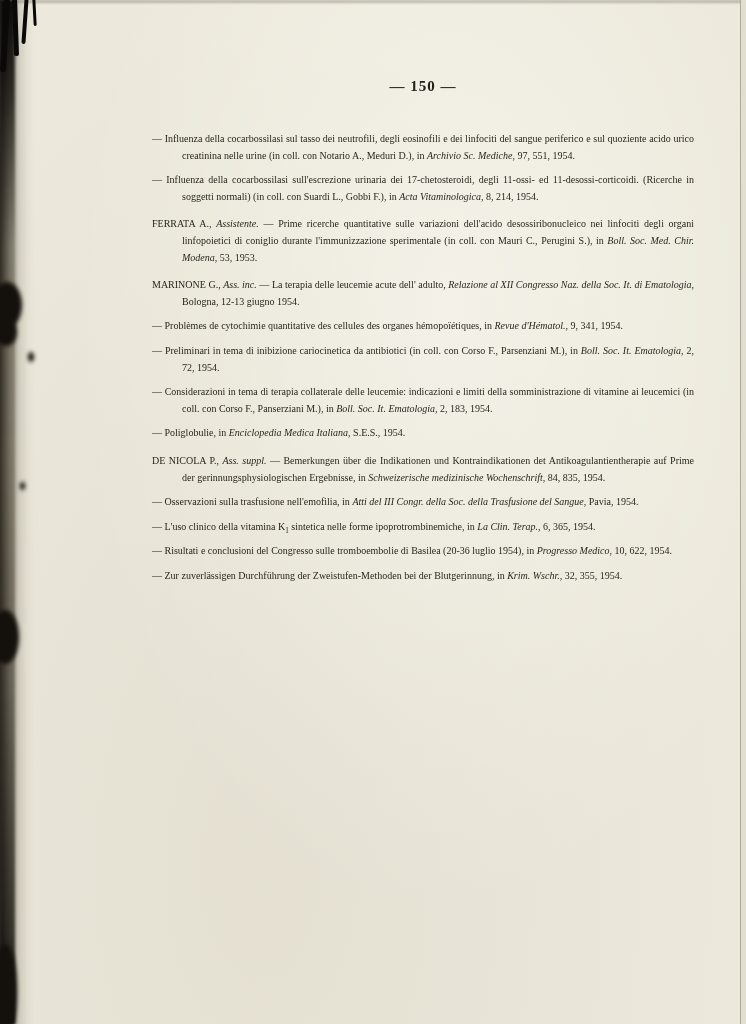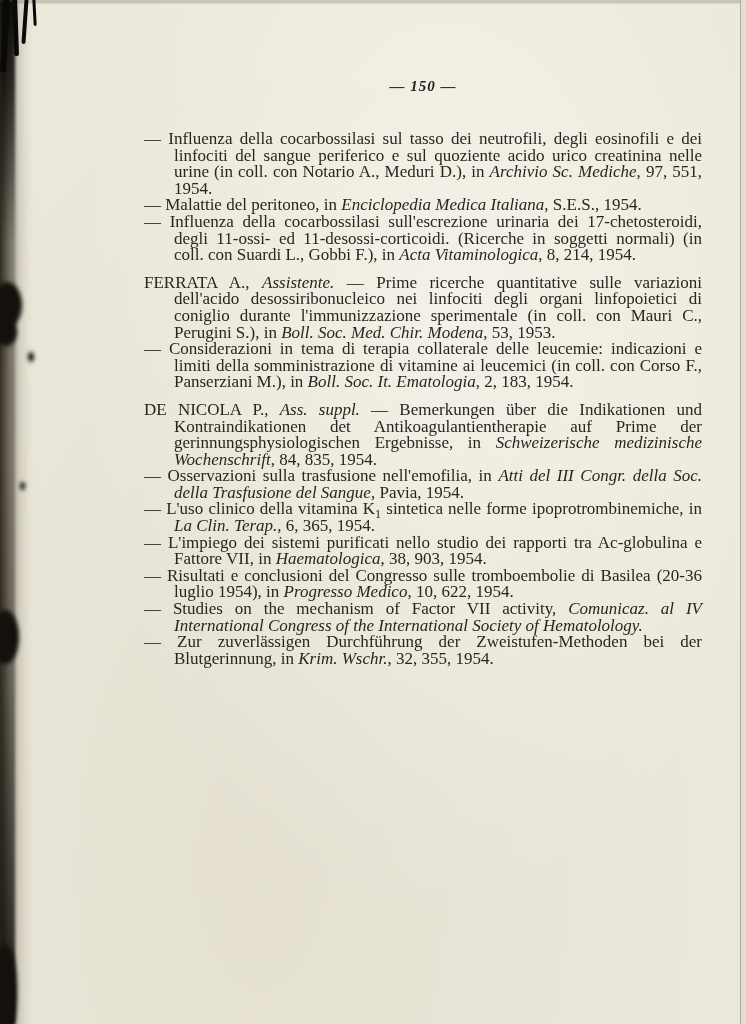--- a/index.html
+++ b/index.html
@@ -64,25 +64,24 @@
     left: 144px; top: 78px;
     width: 558px;
   }
   .page-number {
     margin: 0 0 36px 0;
     text-align: center;
     font-weight: bold;
     font-size: 15px;
     letter-spacing: 1px;
     color: #24211b;
-    font-style: italic;
   }
   .entry {
-    margin: 0;
-    font-size: 17px;
+    margin: 8px;
+    font-size: 10px;
     line-height: 16.6px;
     text-align: justify;
     padding-left: 30px;
     text-indent: -30px;
     hyphens: none;
   }
   .entry.spaced { margin-top: 11px; }
   .it { font-style: italic; }
   .rm { font-style: normal; }
   .sub { vertical-align: sub; font-size: 0.72em; line-height: 0; }
@@ -105,27 +104,28 @@
   <div class="ink-blot b2"></div>
   <div class="ink-blot b3"></div>
   <div class="ink-blot b4"></div>
   <div class="ink-blot b5"></div>
   <div class="ink-blot b6"></div>
 
   <div class="content">
     <p class="page-number">— 150 —</p>
     <div class="bibliography">
         <p class="entry"><span class="rm">— Influenza della cocarbossilasi sul tasso dei neutrofili, degli eosinofili e dei linfociti del sangue periferico e sul quoziente acido urico creatinina nelle urine (in coll. con Notario A., Meduri D.), in </span><span class="it">Archivio Sc. Mediche</span><span class="rm">, 97, 551, 1954.</span></p>
-        <p class="entry"><span class="rm">— Malattie del peritoneo, in </span><span class="it">Enciclopedia Medica Italiana</span><span class="rm">, S.E.S., 1954.</span></p>
         <p class="entry"><span class="rm">— Influenza della cocarbossilasi sull'escrezione urinaria dei 17-chetosteroidi, degli 11-ossi- ed 11-desossi-corticoidi. (Ricerche in soggetti normali) (in coll. con Suardi L., Gobbi F.), in </span><span class="it">Acta Vitaminologica</span><span class="rm">, 8, 214, 1954.</span></p>
         <p class="entry spaced"><span class="rm">FERRATA A., </span><span class="it">Assistente.</span><span class="rm"> — Prime ricerche quantitative sulle variazioni dell'acido desossiribonucleico nei linfociti degli organi linfopoietici di coniglio durante l'immunizzazione sperimentale (in coll. con Mauri C., Perugini S.), in </span><span class="it">Boll. Soc. Med. Chir. Modena</span><span class="rm">, 53, 1953.</span></p>
+        <p class="entry spaced"><span class="rm">MARINONE G., </span><span class="it">Ass. inc.</span><span class="rm"> — La terapia delle leucemie acute dell' adulto, </span><span class="it">Relazione al XII Congresso Naz. della Soc. It. di Ematologia</span><span class="rm">, Bologna, 12-13 giugno 1954.</span></p>
+        <p class="entry"><span class="rm">— Problèmes de cytochimie quantitative des cellules des organes hémopoïétiques, in </span><span class="it">Revue d'Hématol.</span><span class="rm">, 9, 341, 1954.</span></p>
+        <p class="entry"><span class="rm">— Preliminari in tema di inibizione cariocinetica da antibiotici (in coll. con Corso F., Parsenziani M.), in </span><span class="it">Boll. Soc. It. Ematologia</span><span class="rm">, 2, 72, 1954.</span></p>
         <p class="entry"><span class="rm">— Considerazioni in tema di terapia collaterale delle leucemie: indicazioni e limiti della somministrazione di vitamine ai leucemici (in coll. con Corso F., Panserziani M.), in </span><span class="it">Boll. Soc. It. Ematologia</span><span class="rm">, 2, 183, 1954.</span></p>
+        <p class="entry"><span class="rm">— Poliglobulie, in </span><span class="it">Enciclopedia Medica Italiana</span><span class="rm">, S.E.S., 1954.</span></p>
         <p class="entry spaced"><span class="rm">DE NICOLA P., </span><span class="it">Ass. suppl.</span><span class="rm"> — Bemerkungen über die Indikationen und Kontraindikationen det Antikoagulantientherapie auf Prime der gerinnungsphysiologischen Ergebnisse, in </span><span class="it">Schweizerische medizinische Wochenschrift</span><span class="rm">, 84, 835, 1954.</span></p>
         <p class="entry"><span class="rm">— Osservazioni sulla trasfusione nell'emofilia, in </span><span class="it">Atti del III Congr. della Soc. della Trasfusione del Sangue</span><span class="rm">, Pavia, 1954.</span></p>
         <p class="entry"><span class="rm">— L'uso clinico della vitamina K</span><span class="sub">1</span><span class="rm"> sintetica nelle forme ipoprotrombinemiche, in </span><span class="it">La Clin. Terap.</span><span class="rm">, 6, 365, 1954.</span></p>
-        <p class="entry"><span class="rm">— L'impiego dei sistemi purificati nello studio dei rapporti tra Ac-globulina e Fattore VII, in </span><span class="it">Haematologica</span><span class="rm">, 38, 903, 1954.</span></p>
         <p class="entry"><span class="rm">— Risultati e conclusioni del Congresso sulle tromboembolie di Basilea (20-36 luglio 1954), in </span><span class="it">Progresso Medico</span><span class="rm">, 10, 622, 1954.</span></p>
-        <p class="entry"><span class="rm">— Studies on the mechanism of Factor VII activity, </span><span class="it">Comunicaz. al IV International Congress of the International Society of Hematolology.</span></p>
         <p class="entry"><span class="rm">— Zur zuverlässigen Durchführung der Zweistufen-Methoden bei der Blutgerinnung, in </span><span class="it">Krim. Wschr.</span><span class="rm">, 32, 355, 1954.</span></p>
       </div>
   </div>
 
 </div>
 
 </body></html>

